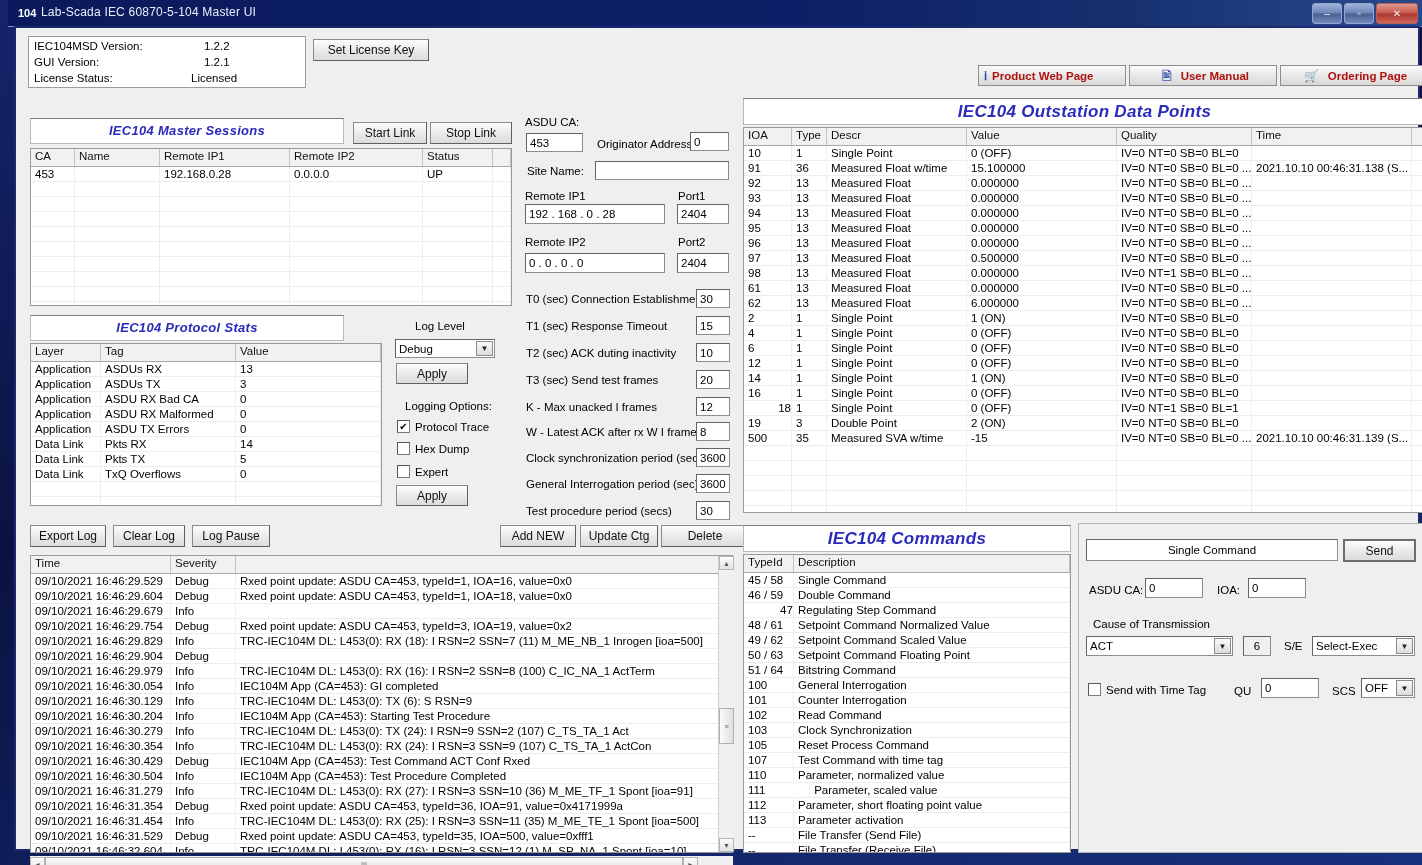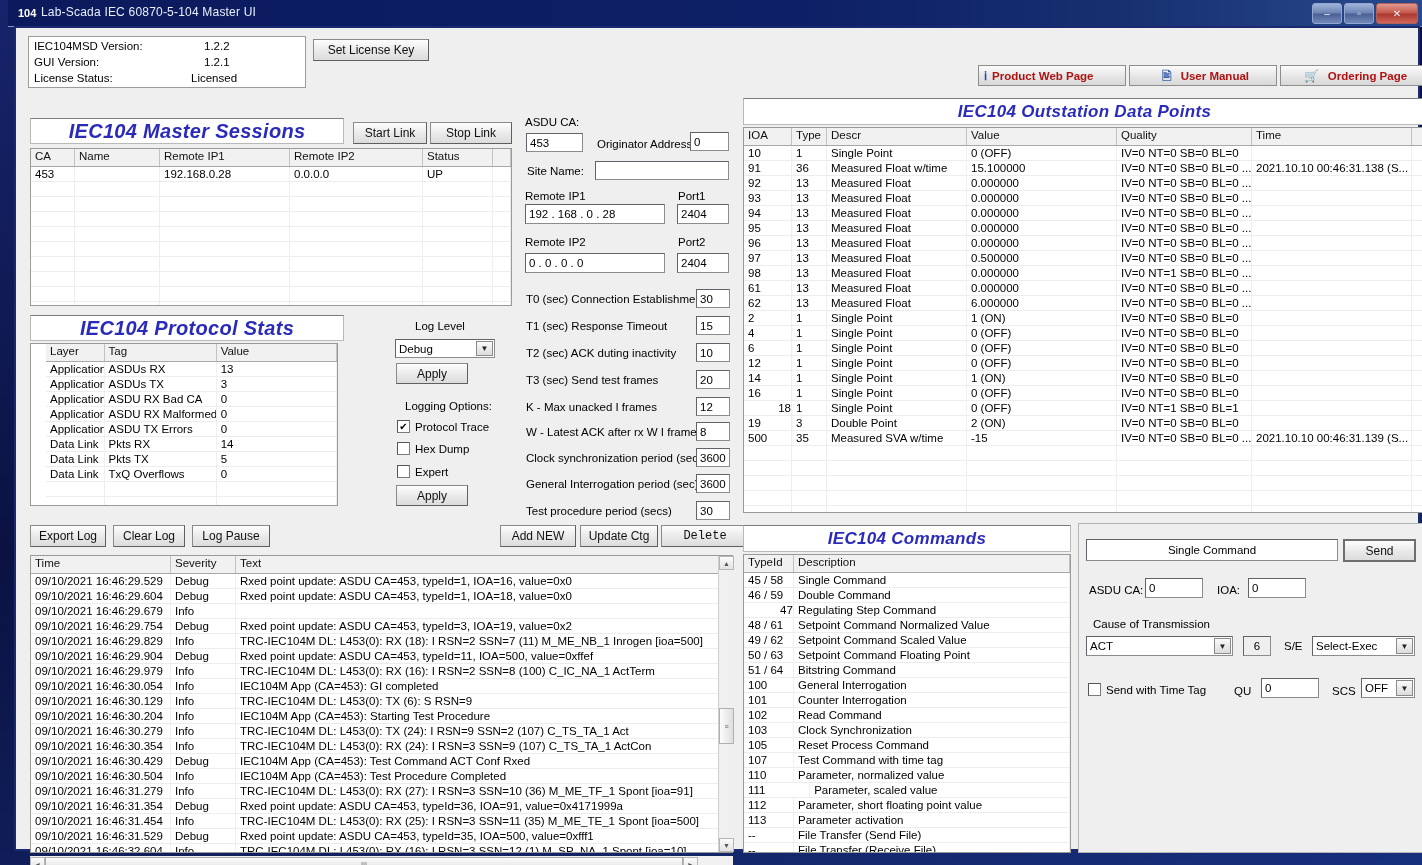--- a/index.html
+++ b/index.html
@@ -60,21 +60,21 @@
   .vscroll .arw{height:14px;display:flex;align-items:center;justify-content:center;font-size:7px;color:#555;
                 background:linear-gradient(180deg,#fbfbfb,#e3e3e3);border:1px solid #b6b6b6;box-sizing:border-box;}
   .vscroll .thumb{position:absolute;left:0;width:15px;background:linear-gradient(90deg,#fcfcfc,#dedede);border:1px solid #b0b0b0;box-sizing:border-box;
                   display:flex;align-items:center;justify-content:center;font-size:7px;color:#666;}
   .hscroll{position:absolute;height:16px;background:#f0f0f0;display:flex;align-items:center;}
   .hscroll .arw{width:15px;height:15px;display:flex;align-items:center;justify-content:center;font-size:7px;color:#555;
                 background:linear-gradient(180deg,#fbfbfb,#e3e3e3);border:1px solid #b6b6b6;box-sizing:border-box;}
   .hscroll .thumb{height:15px;background:linear-gradient(180deg,#fcfcfc,#dcdcdc);border:1px solid #ababab;box-sizing:border-box;
                   display:flex;align-items:center;justify-content:center;font-size:8px;color:#666;}
 
-  .panel-title{font-size:20px;}
+  .panel-title{font-size:13px;}
 </style>
 </head>
 <body>
 
 <div class="desktop"></div>
 
 <div class="window">
 
   <div class="titlebar">
     <span class="tb-ico">104</span>
@@ -202,21 +202,21 @@
             <div style="width:85px;"></div>
             <div style="width:130px;"></div>
             <div style="width:133px;"></div>
             <div style="width:70px;"></div>
             <div style="width:18px;"></div>
           </div>
     </div>
 
     <div class="hdrbar panel-title" style="left:14px;top:287px;width:314px;height:26px;line-height:24px;">IEC104 Protocol Stats</div>
 
-    <div class="tbl" style="left:14px;top:315px;width:308px;height:163px;padding-left:15px;">
+    <div class="tbl" style="left:14px;top:315px;width:352px;height:163px;">
       <div class="th">
         <div style="width:70px;">Layer</div>
         <div style="width:135px;">Tag</div>
         <div style="width:145px;">Value</div>
       </div>
       <div id="stats-rows">
             <div class="tr">
               <div style="width: 70px;">Application</div>
               <div style="width: 135px;">ASDUs RX</div>
               <div style="width: 145px;">13</div>
@@ -543,27 +543,26 @@
               <div style="width: 160px;"></div>
             </div>
           </div>
     </div>
 
     <div class="btn" style="left:14px;top:497px;width:76px;height:22px;">Export Log</div>
     <div class="btn" style="left:97px;top:497px;width:72px;height:22px;">Clear Log</div>
     <div class="btn" style="left:176px;top:497px;width:78px;height:22px;">Log Pause</div>
     <div class="btn" style="left:484px;top:497px;width:76px;height:22px;">Add NEW</div>
     <div class="btn" style="left:564px;top:497px;width:78px;height:22px;">Update Ctg</div>
-    <div class="btn" style="left:645px;top:497px;width:88px;height:22px;font-family:Liberation Mono, monospace;">Delete</div>
+    <div class="btn" style="left:645px;top:497px;width:88px;height:22px;">Delete</div>
 
     <div class="tbl" style="left:14px;top:527px;width:703px;height:298px;">
       <div class="th">
         <div style="width:140px;">Time</div>
         <div style="width:65px;">Severity</div>
-        <div style="width:483px;">Text</div>
       </div>
       <div id="log-rows">
             <div class="tr">
               <div style="width: 140px;">09/10/2021 16:46:29.529</div>
               <div style="width: 65px;">Debug</div>
               <div style="width: 483px;">Rxed point update: ASDU CA=453, typeId=1, IOA=16, value=0x0</div>
             </div>
             <div class="tr">
               <div style="width: 140px;">09/10/2021 16:46:29.604</div>
               <div style="width: 65px;">Debug</div>
@@ -579,21 +578,20 @@
               <div style="width: 483px;">Rxed point update: ASDU CA=453, typeId=3, IOA=19, value=0x2</div>
             </div>
             <div class="tr">
               <div style="width: 140px;">09/10/2021 16:46:29.829</div>
               <div style="width: 65px;">Info</div>
               <div style="width: 483px;">TRC-IEC104M DL: L453(0): RX (18): I RSN=2 SSN=7 (11) M_ME_NB_1 Inrogen [ioa=500]</div>
             </div>
             <div class="tr">
               <div style="width: 140px;">09/10/2021 16:46:29.904</div>
               <div style="width: 65px;">Debug</div>
-              <div style="width: 483px;">Rxed point update: ASDU CA=453, typeId=11, IOA=500, value=0xffef</div>
             </div>
             <div class="tr">
               <div style="width: 140px;">09/10/2021 16:46:29.979</div>
               <div style="width: 65px;">Info</div>
               <div style="width: 483px;">TRC-IEC104M DL: L453(0): RX (16): I RSN=2 SSN=8 (100) C_IC_NA_1 ActTerm</div>
             </div>
             <div class="tr">
               <div style="width: 140px;">09/10/2021 16:46:30.054</div>
               <div style="width: 65px;">Info</div>
               <div style="width: 483px;">IEC104M App (CA=453): GI completed</div>

